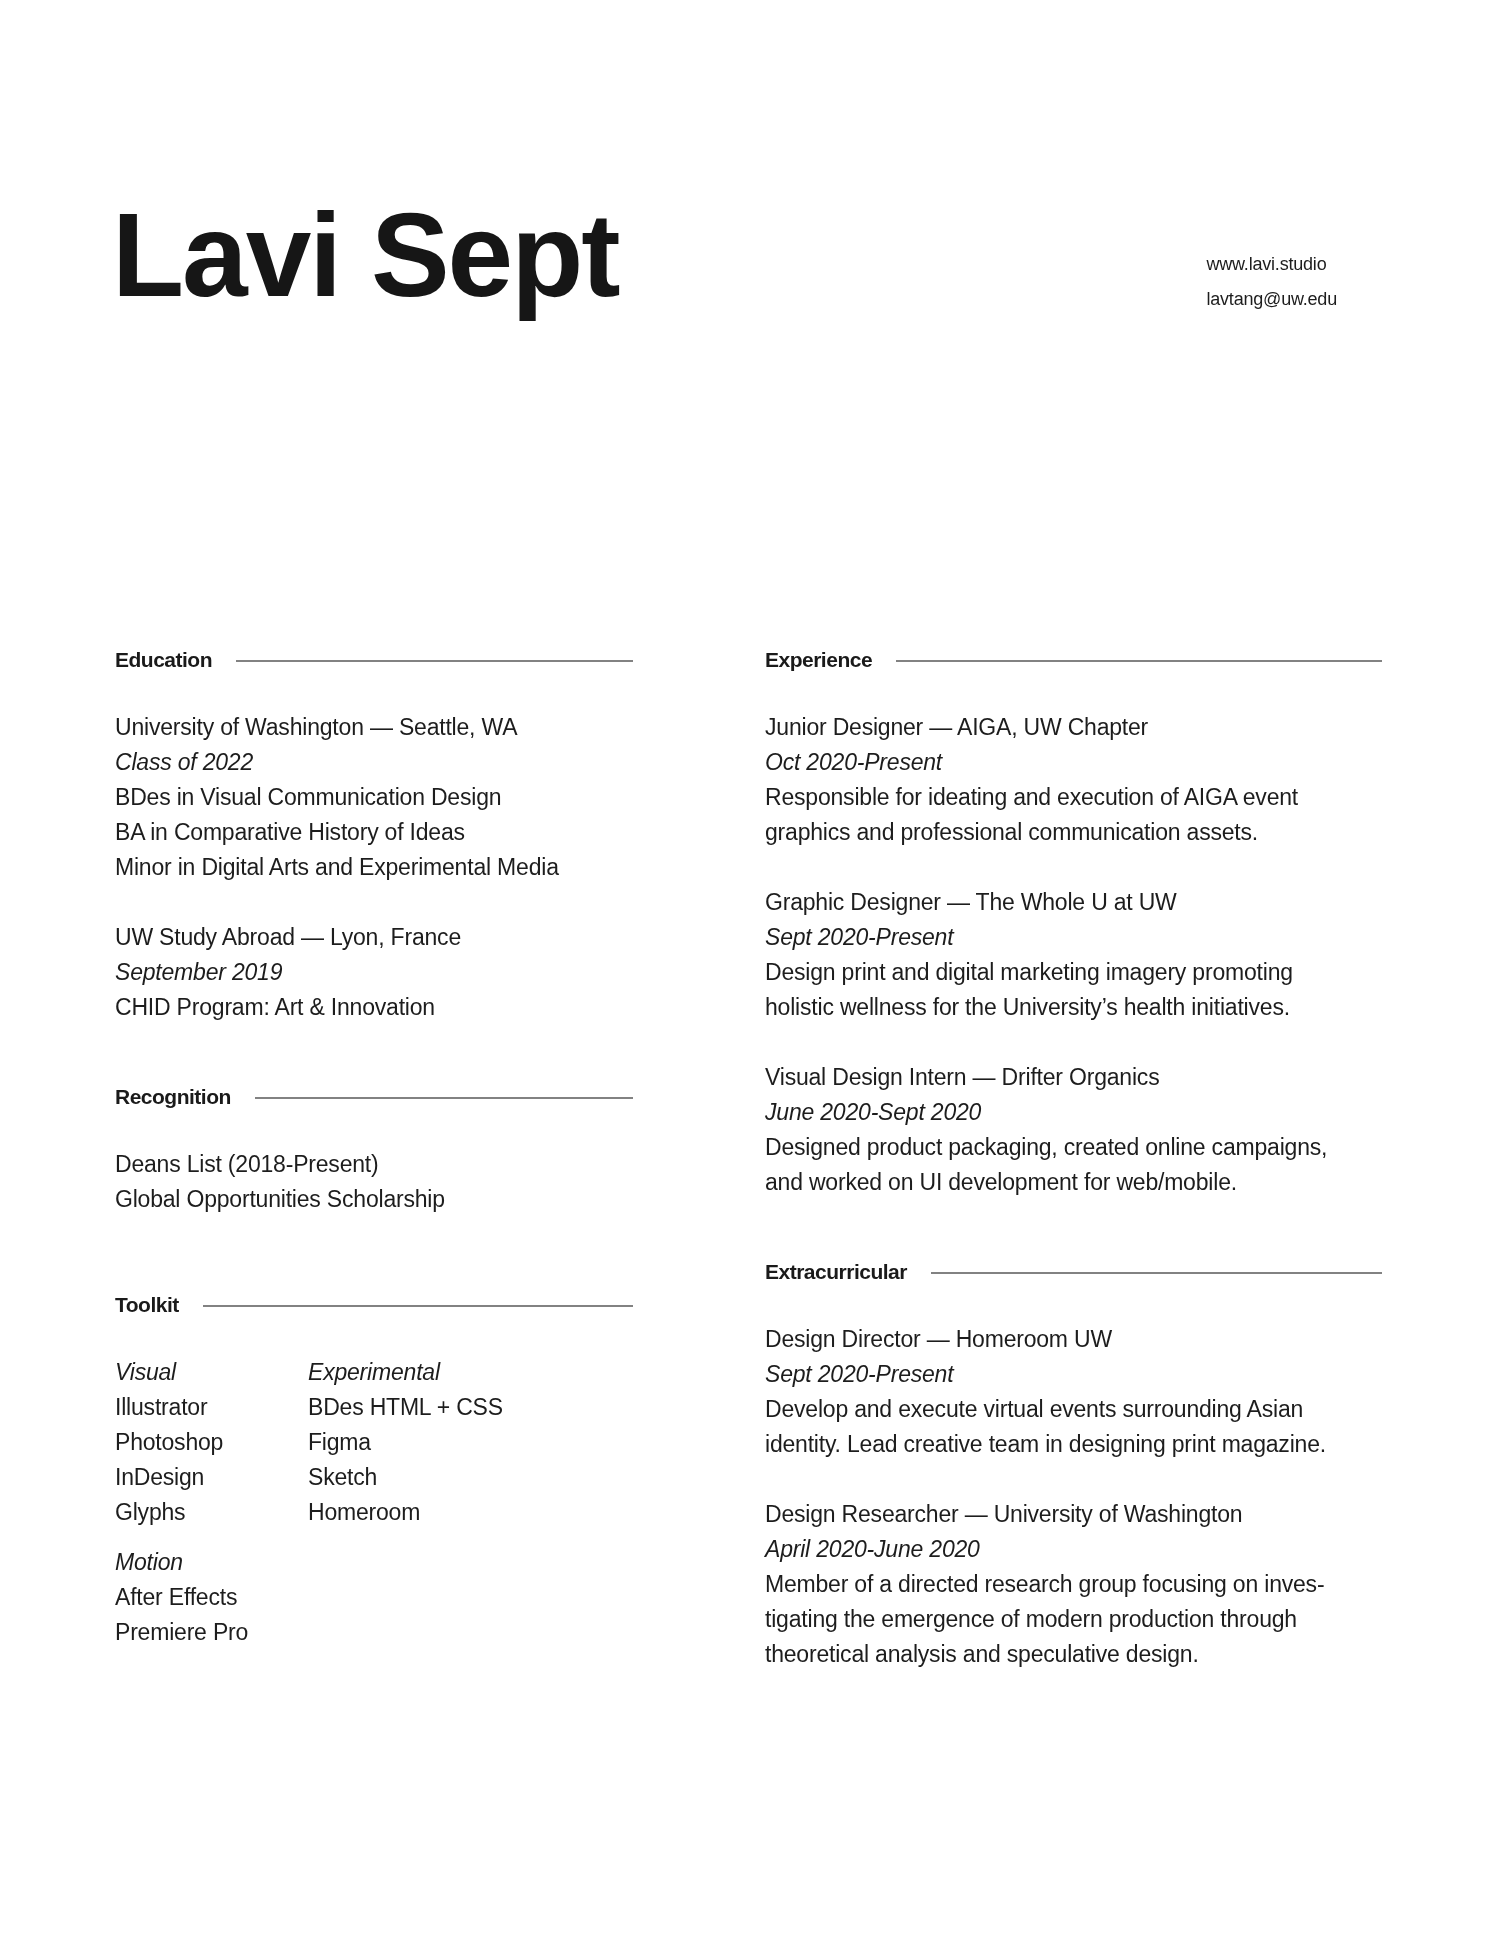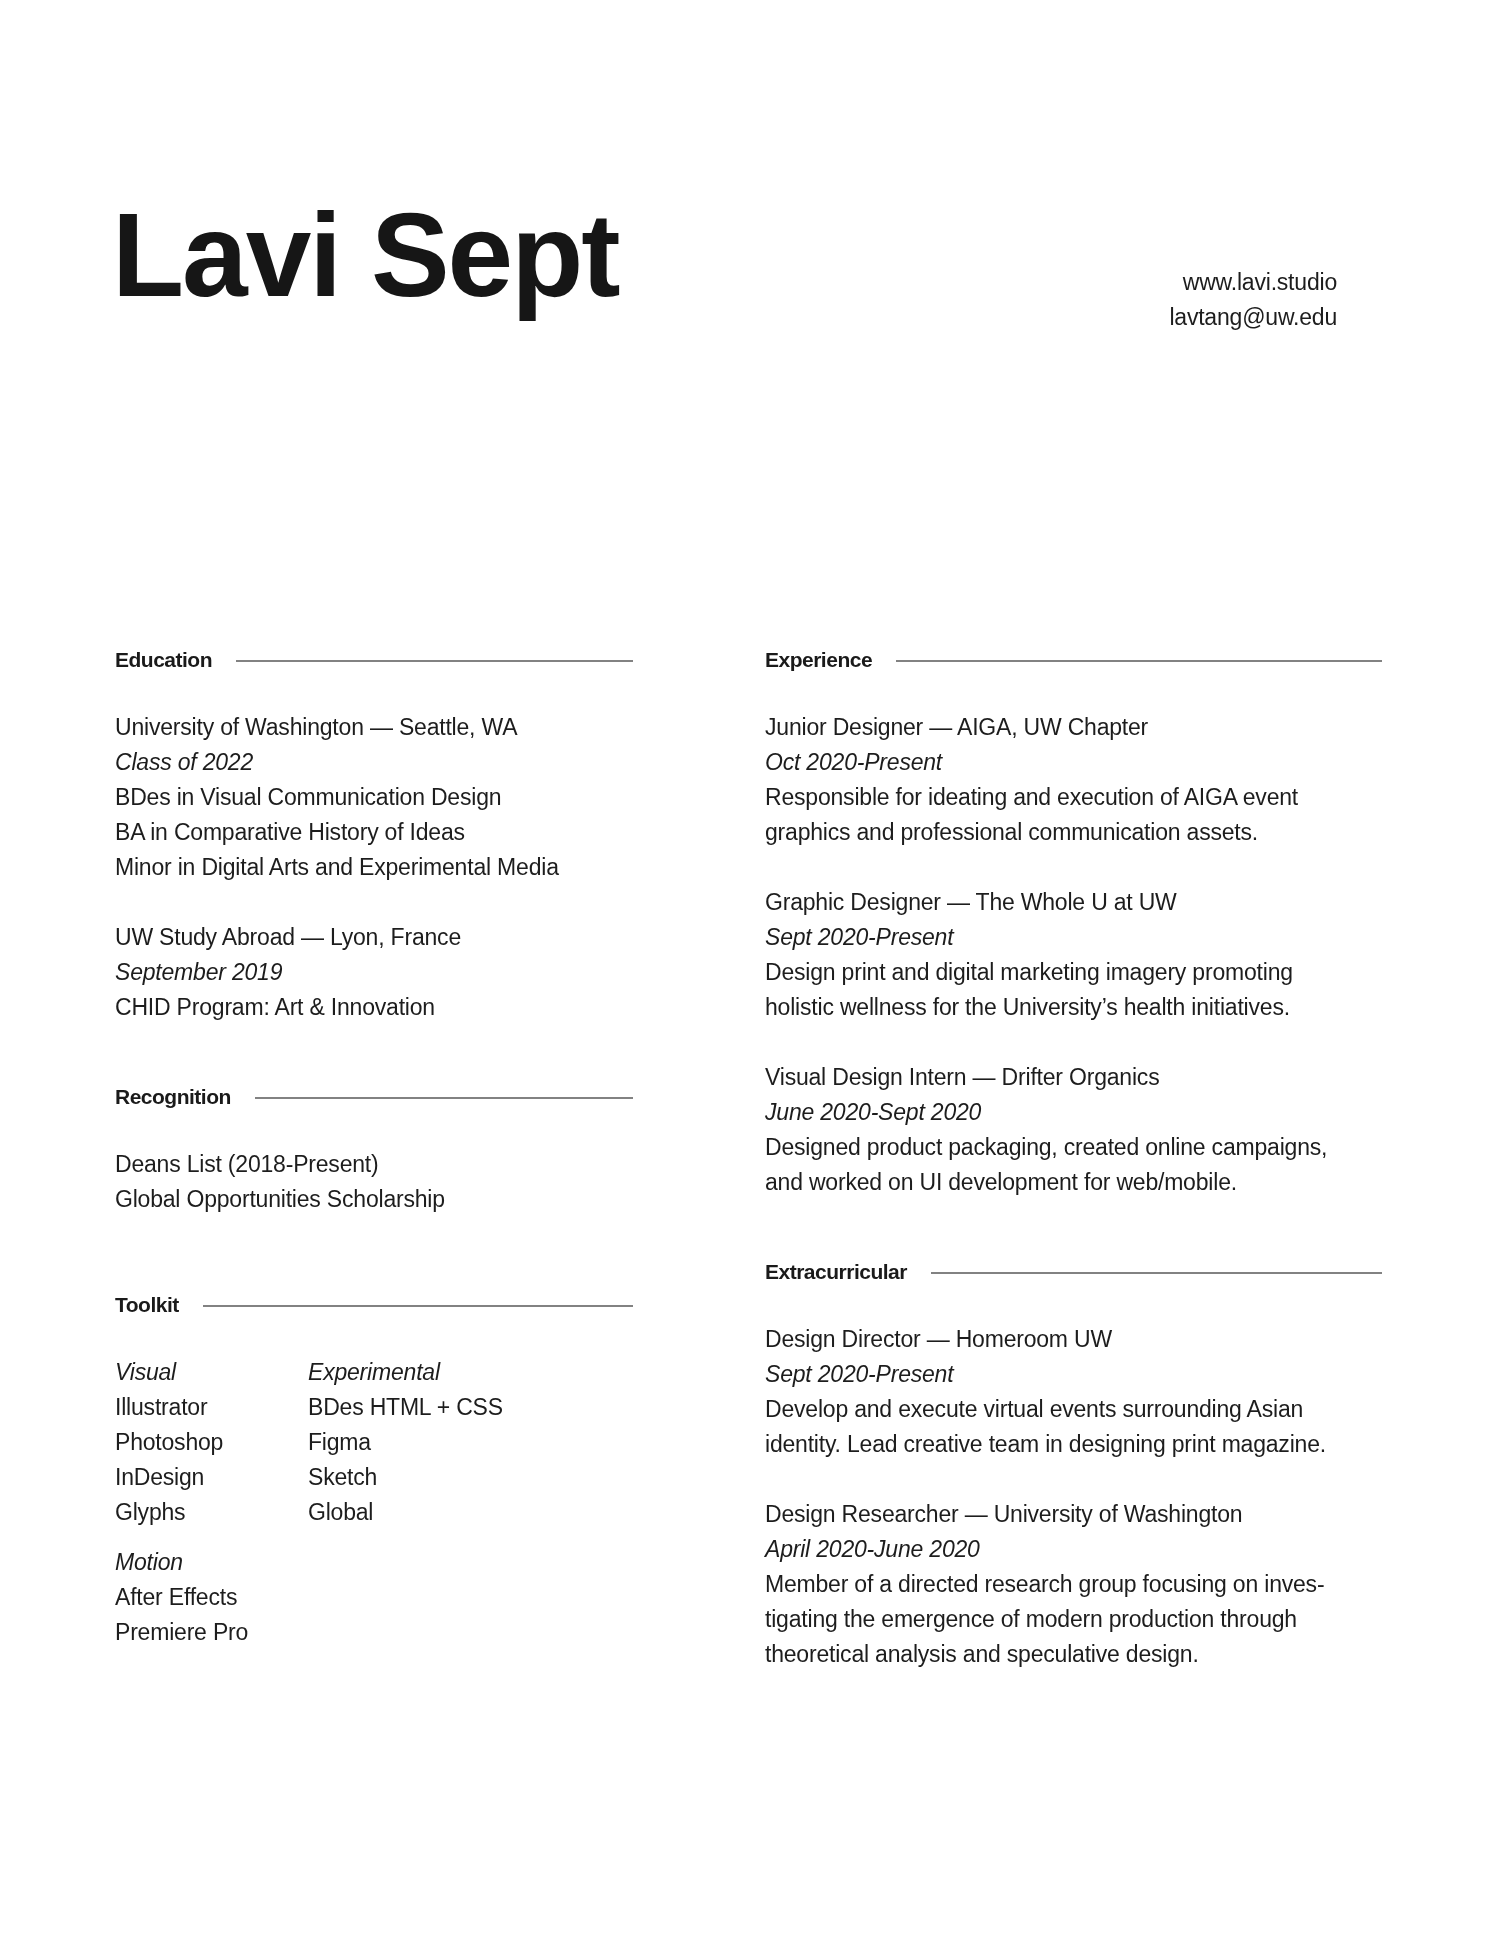--- a/index.html
+++ b/index.html
@@ -12,22 +12,22 @@
     overflow:hidden;
   }
   
   .name{
     position:absolute;left:112px;top:196px;
     font-size:118px;line-height:1;font-weight:bold;
     letter-spacing:-2px;margin:0;color:#161616;
     white-space:nowrap;
   }
   .contact{
-    position:absolute;top:265px;right:163px;
-    text-align:right;font-size:23px;line-height:35px;
+    position:absolute;top:247px;right:163px;
+    text-align:left;font-size:18px;line-height:35px;
     letter-spacing:-0.2px;
   }
   
   .col{position:absolute;top:630px;}
   .col-left{left:115px;width:518px;}
   .col-right{left:765px;width:617px;}
   
   .sec{margin:0;}
   .sec + .sec{margin-top:52px;}
   .sec-toolkit{margin-top:68px !important;}
@@ -110,21 +110,21 @@
           <div class="line">Illustrator</div>
           <div class="line">Photoshop</div>
           <div class="line">InDesign</div>
           <div class="line">Glyphs</div>
         </div>
         <div>
           <div class="line d">Experimental</div>
           <div class="line">BDes HTML + CSS</div>
           <div class="line">Figma</div>
           <div class="line">Sketch</div>
-          <div class="line">Global</div>
+          <div class="line">Homeroom</div>
         </div>
       </div>
       <div class="tk-motion">
         <div class="line d">Motion</div>
         <div class="line">After Effects</div>
         <div class="line">Premiere Pro</div>
       </div>
     </section>
 
   </div>

